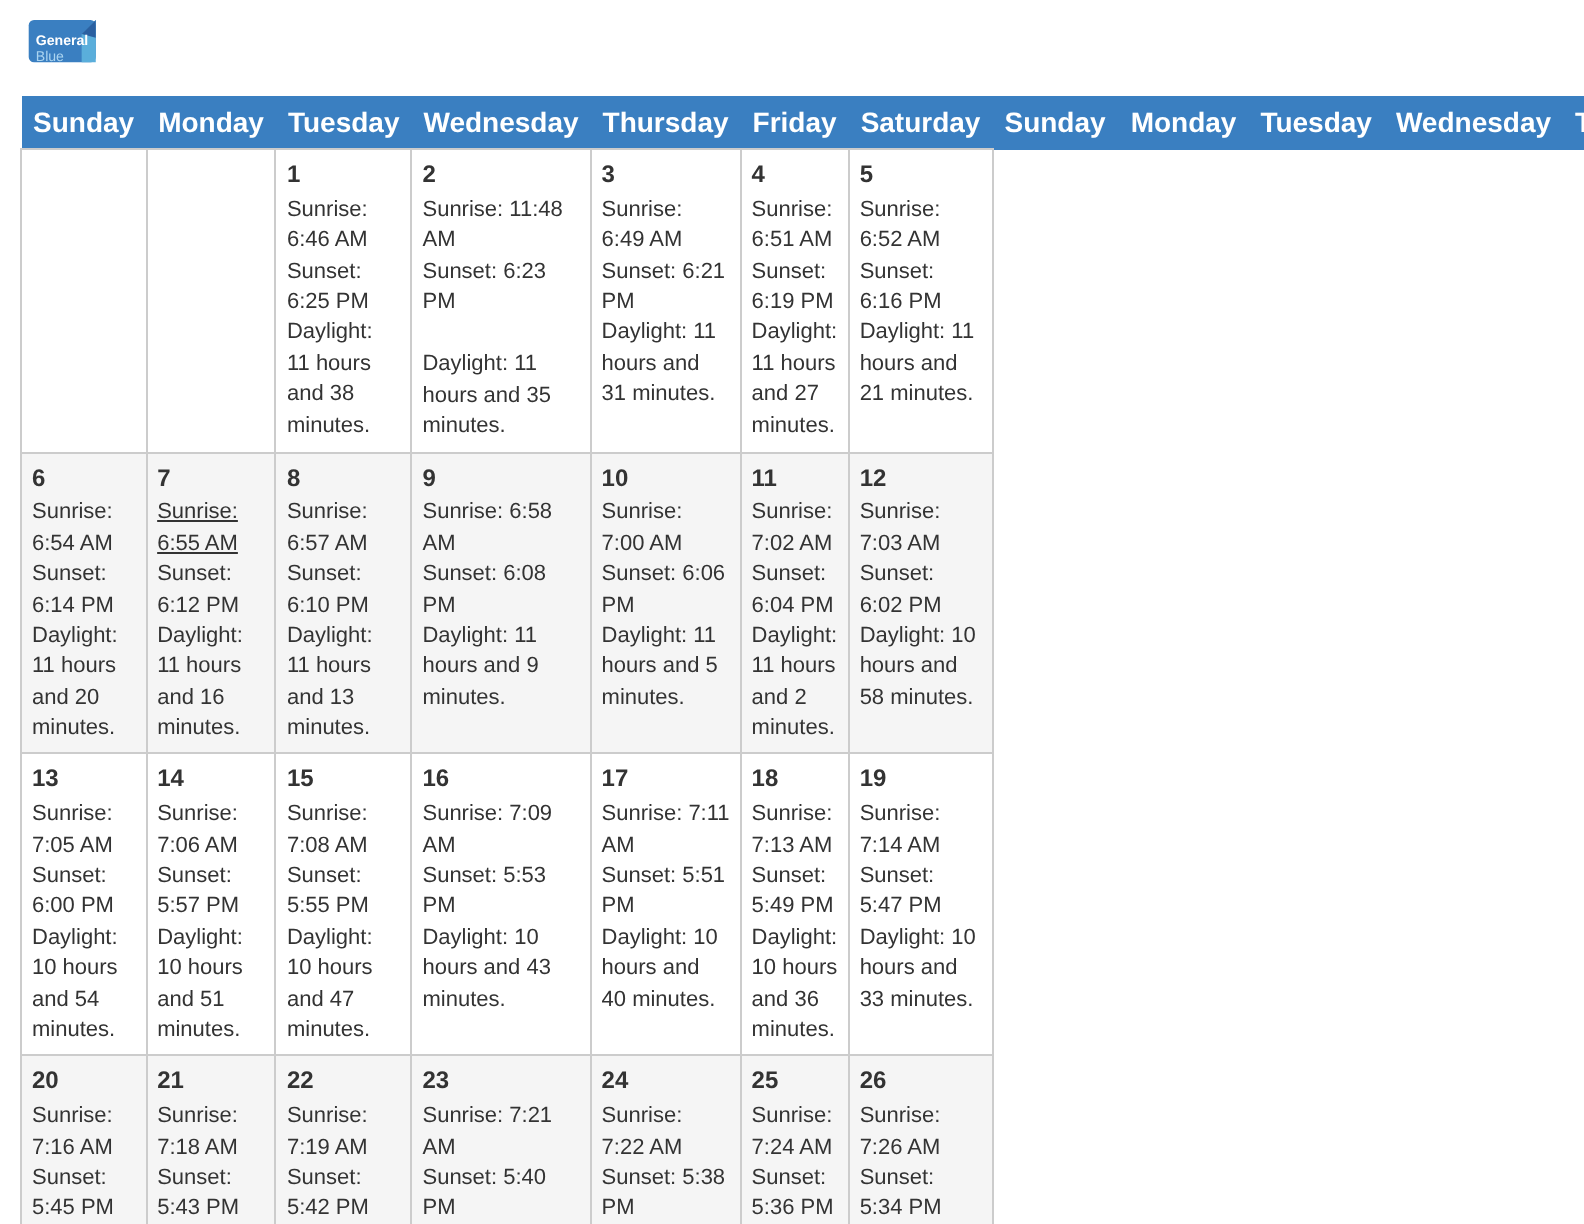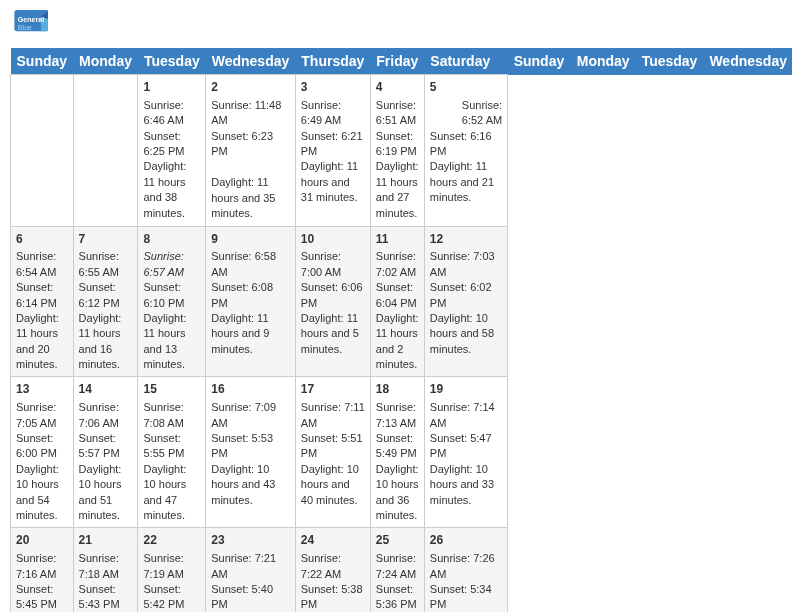--- a/index.html
+++ b/index.html
@@ -133,41 +133,41 @@
           <span style="display: block;">Daylight: 11 hours and 31 minutes.</span>
         </td>
         <td>
           <span class="day-num">4</span>
           <span style="display: block;">Sunrise: 6:51 AM</span>
           <span style="display: block;">Sunset: 6:19 PM</span>
           <span style="display: block;">Daylight: 11 hours and 27 minutes.</span>
         </td>
         <td>
           <span class="day-num">5</span>
-          <span style="display: block; margin-left: 32px;">Sunrise: 6:52 AM</span>
+          <span style="display: block;">Sunrise: 6:52 AM</span>
           <span style="display: block;">Sunset: 6:16 PM</span>
           <span style="display: block;">Daylight: 11 hours and 21 minutes.</span>
         </td>
       </tr>
       <tr>
         <td>
           <span class="day-num">6</span>
           <span style="display: block;">Sunrise: 6:54 AM</span>
           <span style="display: block;">Sunset: 6:14 PM</span>
           <span style="display: block;">Daylight: 11 hours and 20 minutes.</span>
         </td>
         <td>
           <span class="day-num">7</span>
-          <span style="display: block;">Sunrise: 6:55 AM</span>
+          <span style="display: block; text-decoration: underline;">Sunrise: 6:55 AM</span>
           <span style="display: block;">Sunset: 6:12 PM</span>
           <span style="display: block;">Daylight: 11 hours and 16 minutes.</span>
         </td>
         <td>
           <span class="day-num">8</span>
-          <span style="display: block; font-style: italic;">Sunrise: 6:57 AM</span>
+          <span style="display: block;">Sunrise: 6:57 AM</span>
           <span style="display: block;">Sunset: 6:10 PM</span>
           <span style="display: block;">Daylight: 11 hours and 13 minutes.</span>
         </td>
         <td>
           <span class="day-num">9</span>
           <span style="display: block;">Sunrise: 6:58 AM</span>
           <span style="display: block;">Sunset: 6:08 PM</span>
           <span style="display: block;">Daylight: 11 hours and 9 minutes.</span>
         </td>
         <td>

